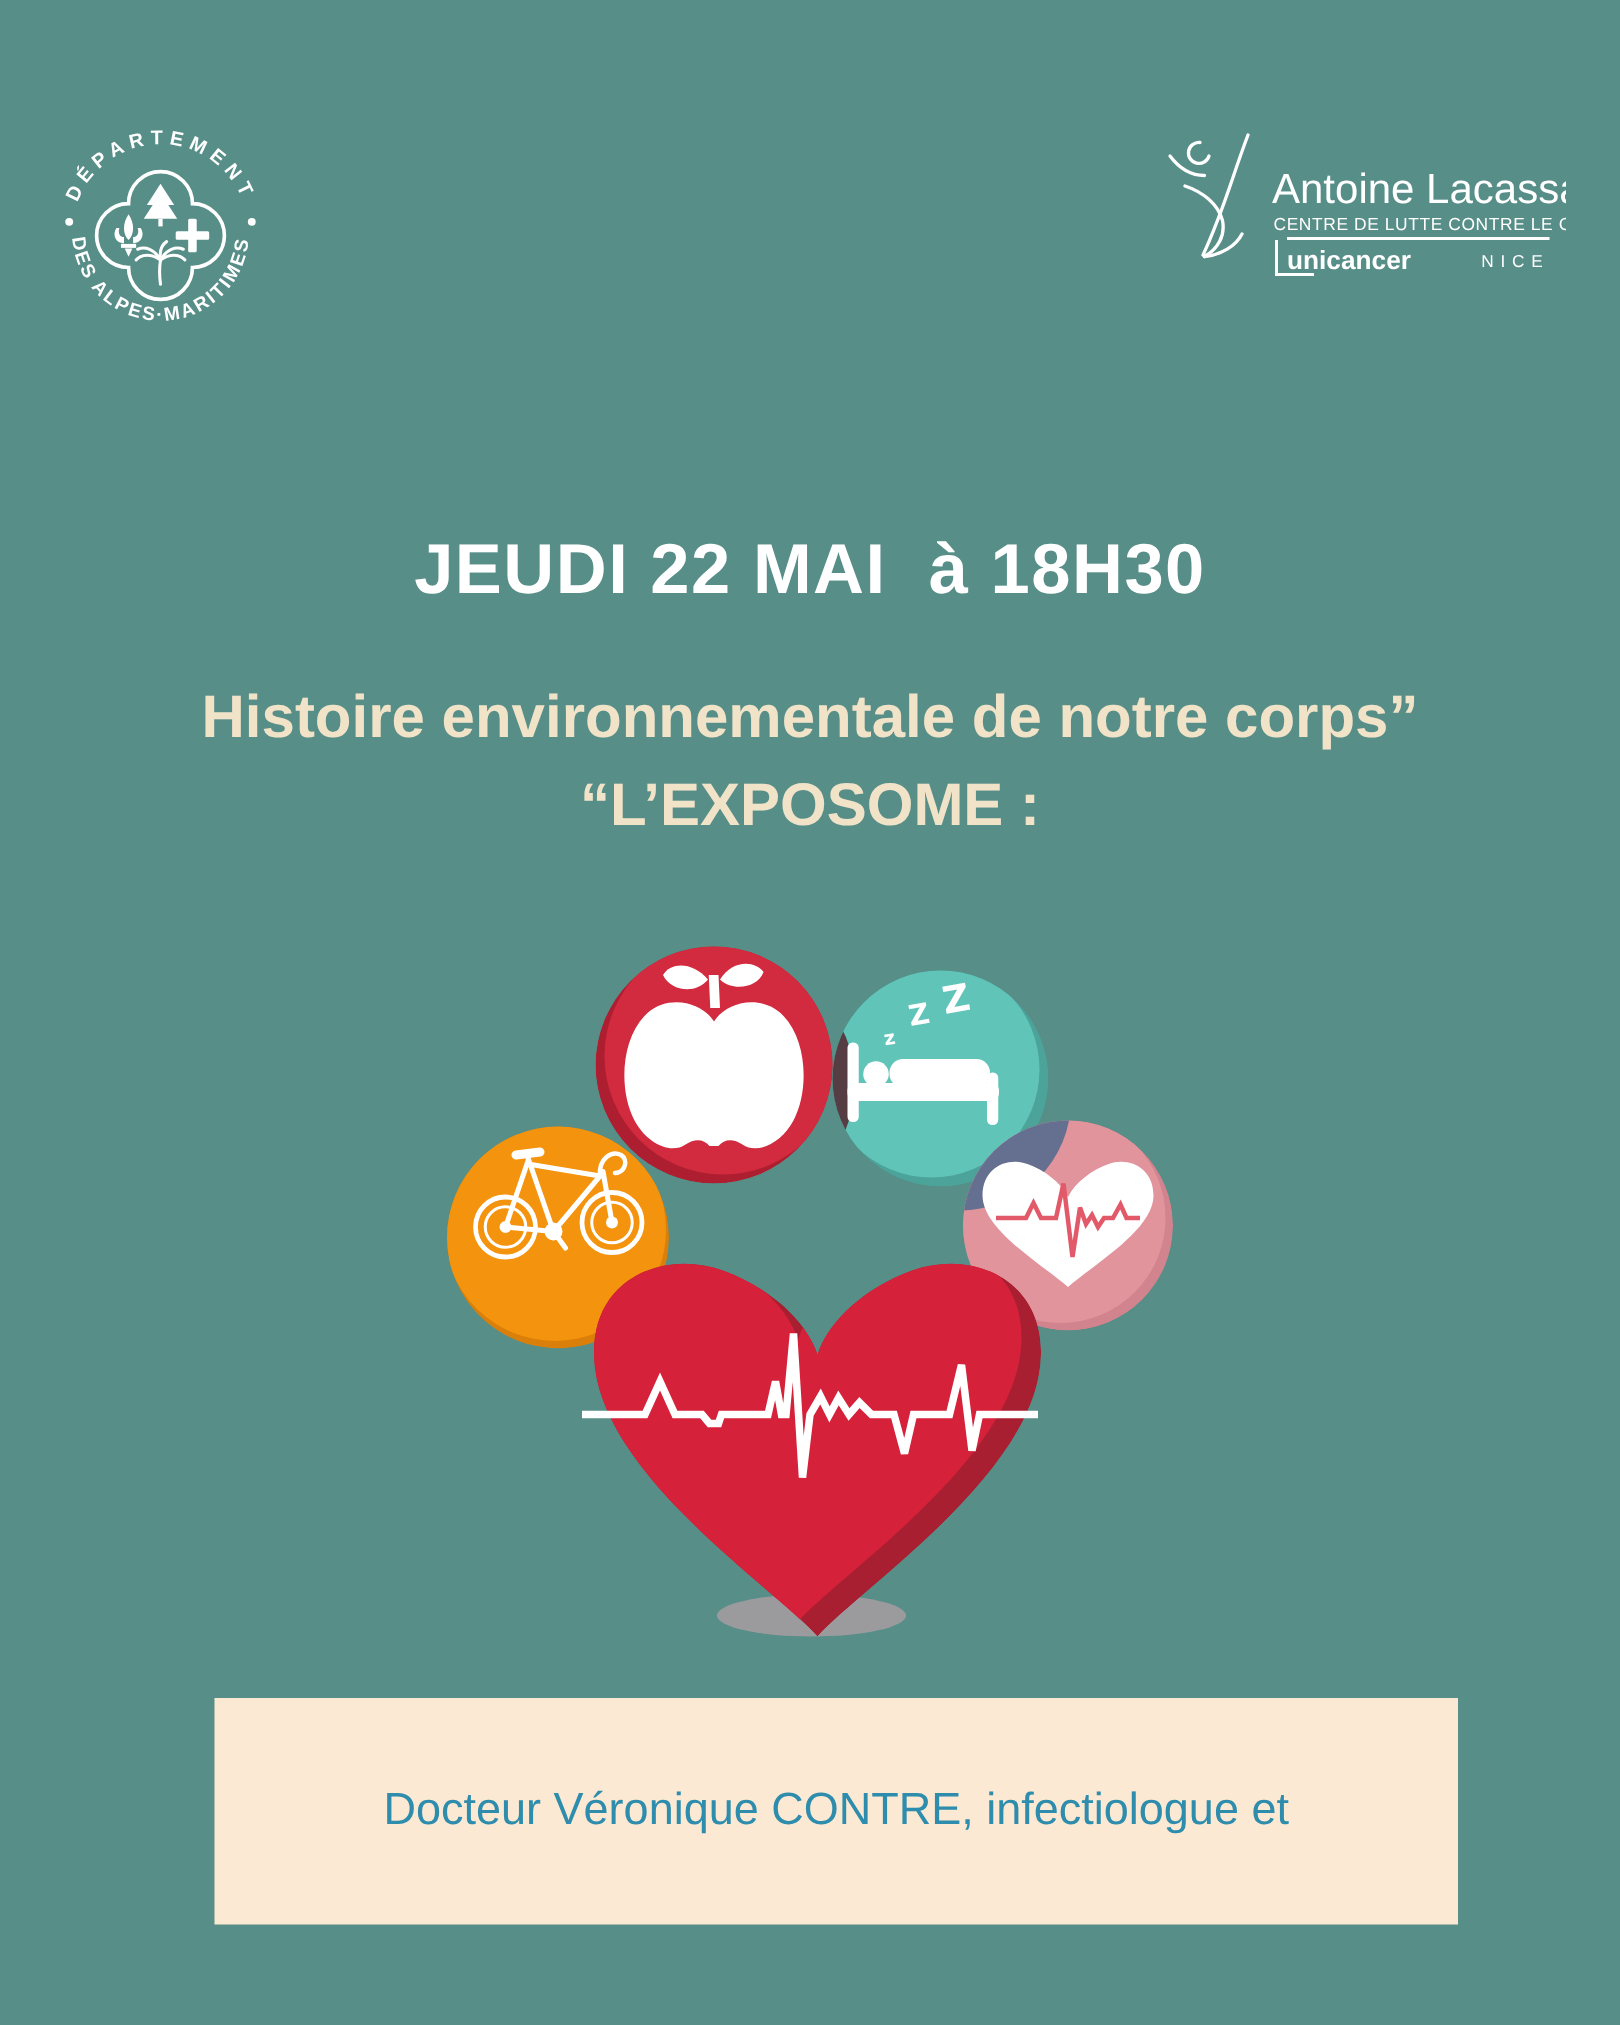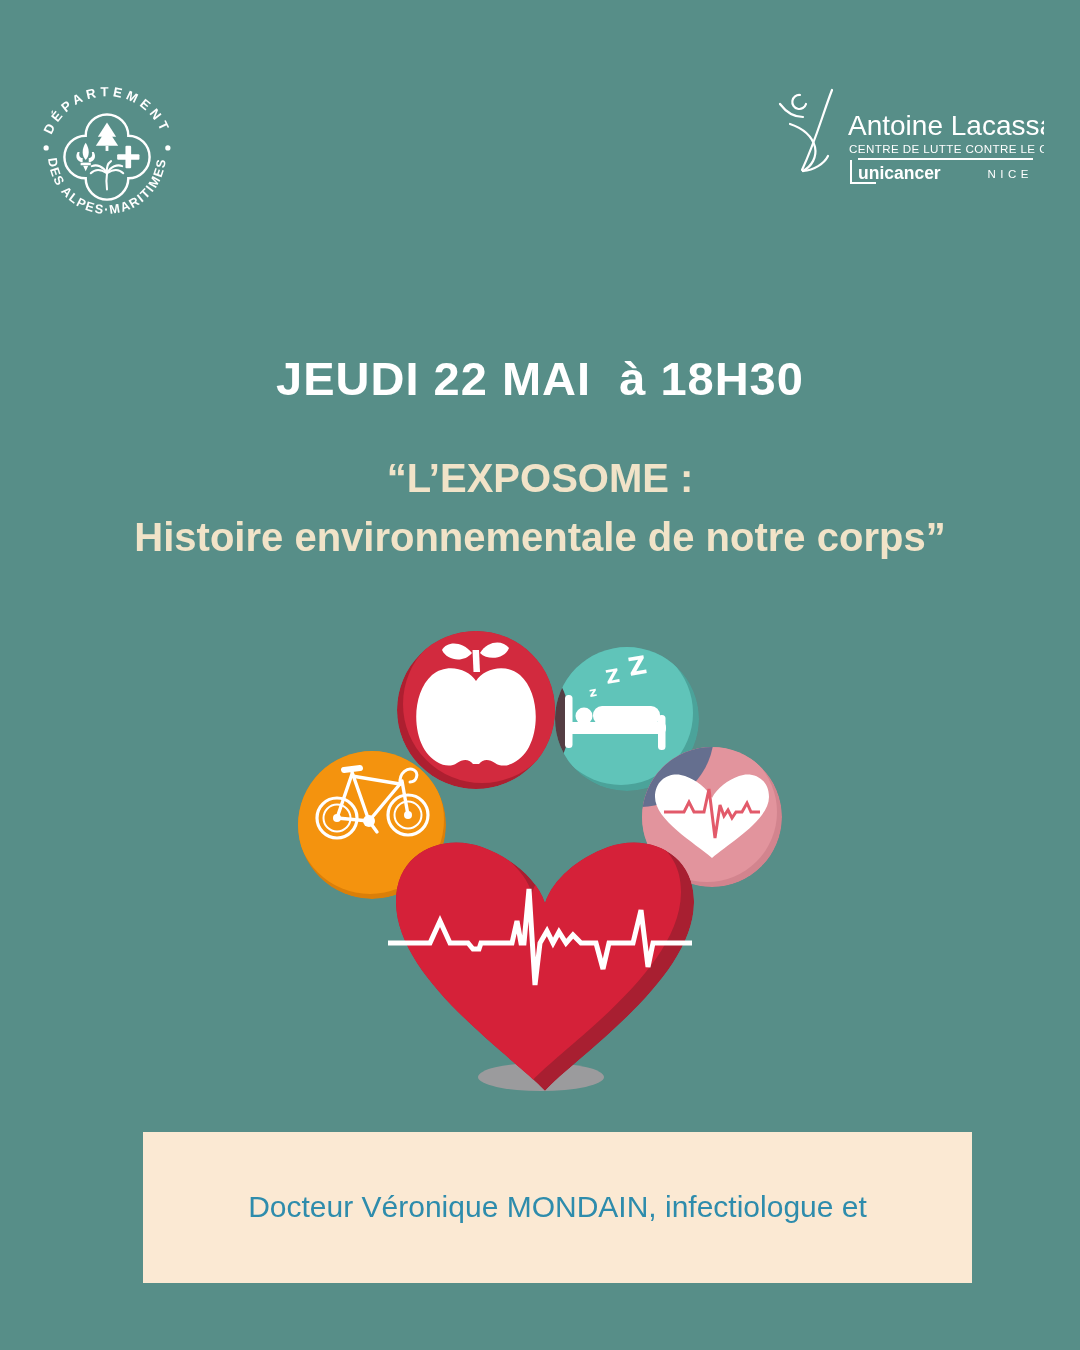--- a/index.html
+++ b/index.html
@@ -80,22 +80,22 @@
     <text class="al-name" x="78" y="53" font-size="28">Antoine Lacassagne</text>
     <text class="al-name" x="79" y="71" font-size="11.6" letter-spacing="0.4">CENTRE DE LUTTE CONTRE LE CANCER</text>
     <line x1="88" y1="77" x2="263" y2="77" stroke="var(--white)" stroke-width="2"></line>
     <path d="M 81 78 L 81 101 L 106 101" stroke="var(--white)" stroke-width="2" fill="none"></path>
     <text class="al-name" x="88" y="97" font-size="17.5" font-weight="bold">unicancer</text>
     <text class="al-name" x="263" y="96" font-size="11.5" letter-spacing="4.5" text-anchor="end">NICE</text>
   </svg>
 
   <div class="date">JEUDI 22 MAI  à 18H30</div>
   <div class="topic">
+    <div>Histoire environnementale de notre corps”</div>
     <div>“L’EXPOSOME :</div>
-    <div>Histoire environnementale de notre corps”</div>
   </div>
 
   <svg class="illustration" viewBox="290 618 504 492">
     <defs>
       <clipPath id="clipOrange">
           <circle cx="372" cy="825" r="74"></circle>
         </clipPath>
       <clipPath id="clipTeal">
           <circle cx="627" cy="719" r="72"></circle>
         </clipPath>
@@ -174,16 +174,16 @@
     </g>
 
     <g clip-path="url(#clipHeart)">
       <use href="#heartP" fill="var(--heart-red-dark)"></use>
       <use href="#heartP" fill="var(--heart-red)" transform="translate(-13,-10)"></use>
     </g>
     <polyline fill="none" stroke="var(--white)" stroke-width="5" stroke-linejoin="miter" points="388,943 430,943 440,921 450,943 468,943 473,949 479,949 481,943 502,943 512,943 517,921 521,943 524,943 529,889 535,985 540,943 547,931 553,943 559,932 566,943 573,935 581,943 596,943 603,969 609,943 620,943 633,943 641,910 648,967 653,943 692,943"></polyline>
   </svg>
 
   <div class="banner">
-    <div>Docteur Véronique MONDAIN, infectiologue et</div>
+    <div>Docteur Véronique CONTRE, infectiologue et</div>
   </div>
 
 </div>
 
 </body></html>

